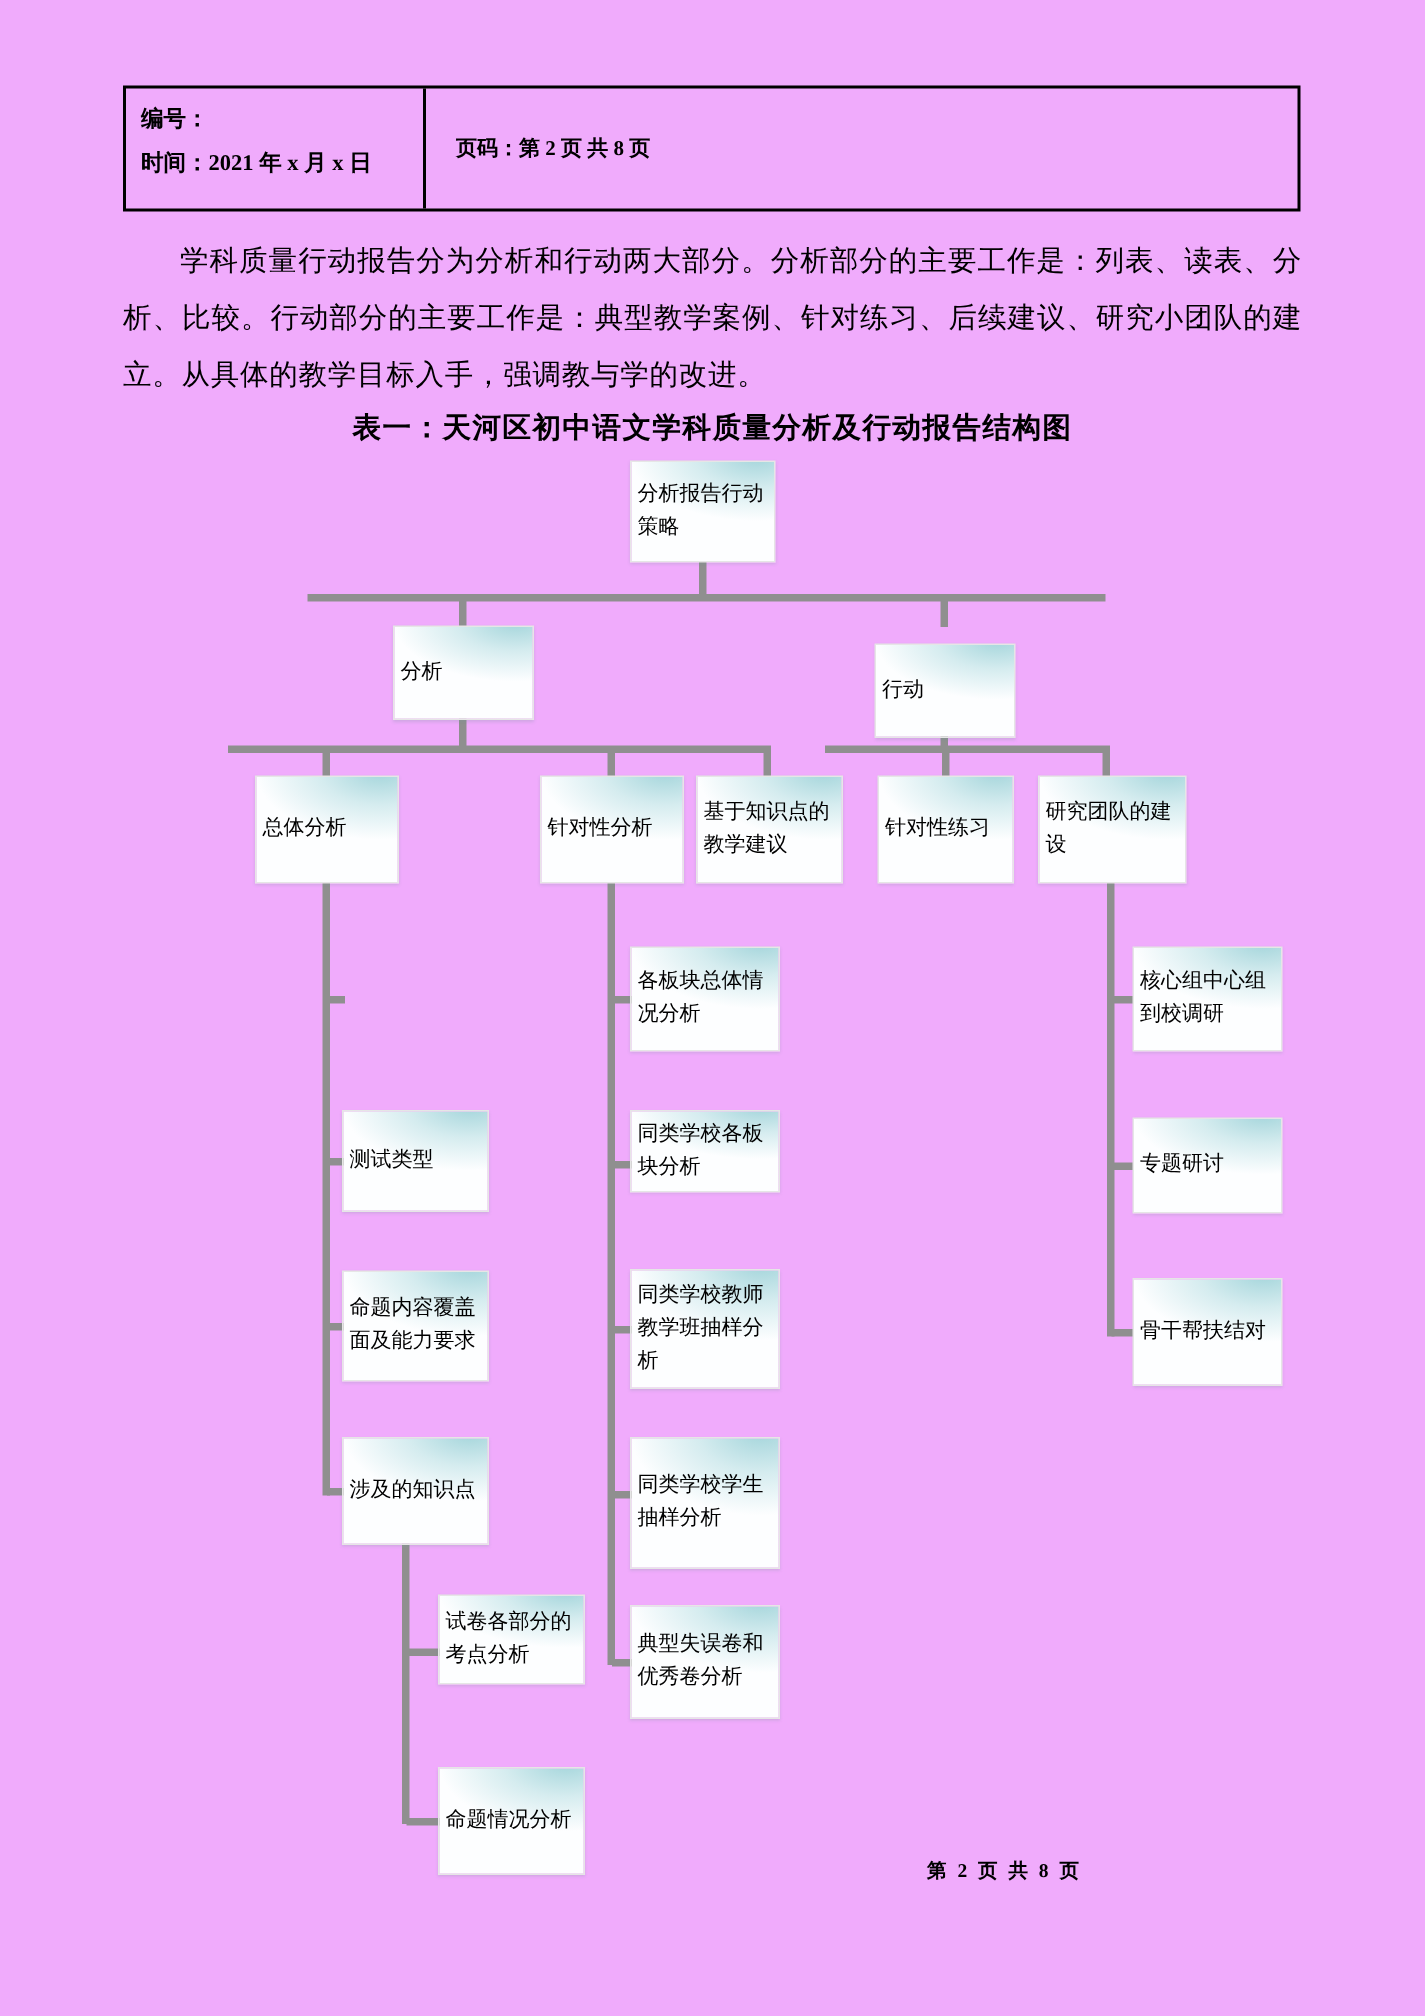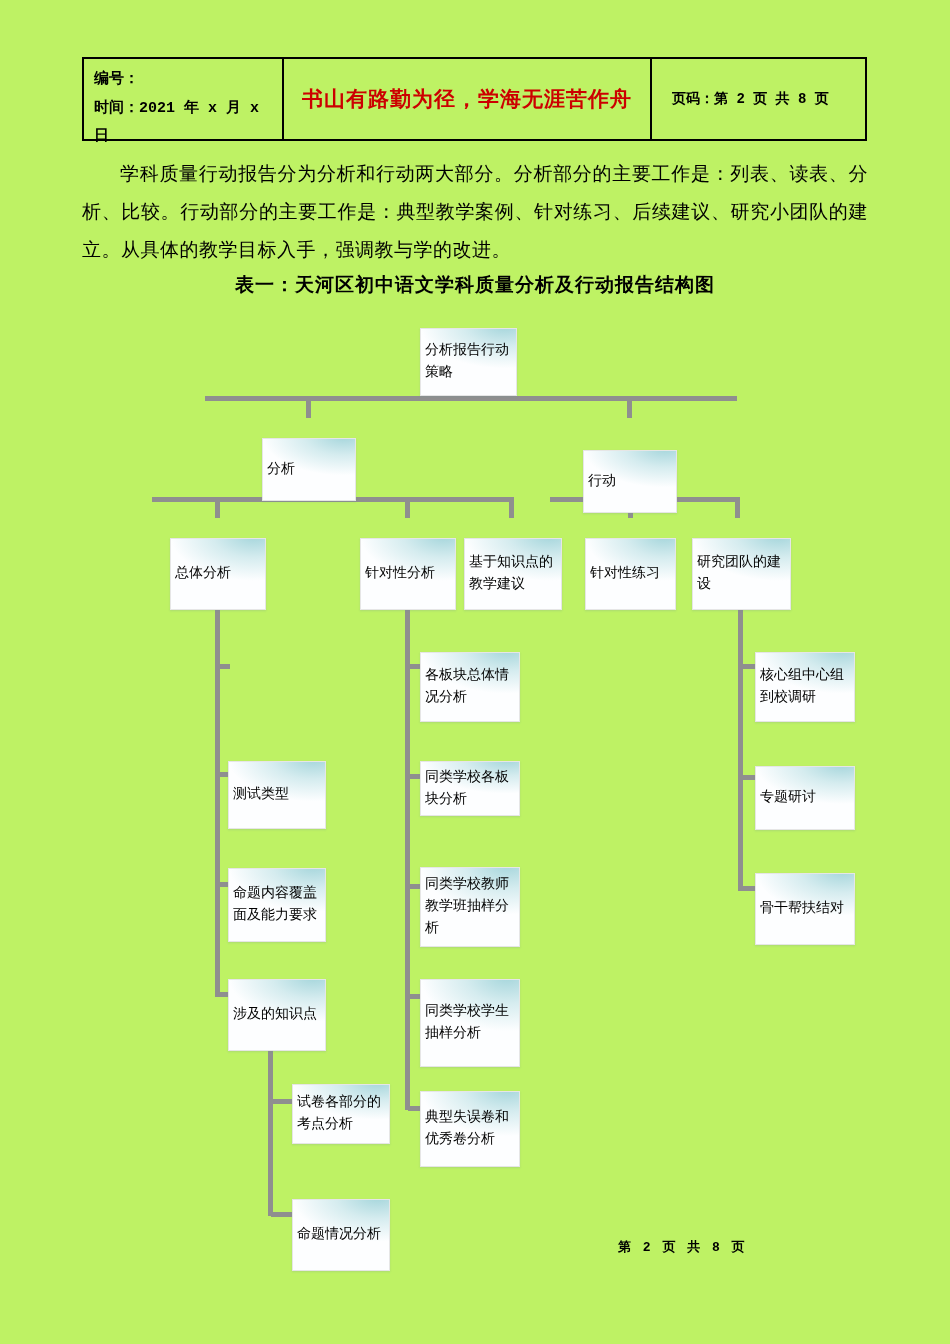--- a/index.html
+++ b/index.html
@@ -2,21 +2,21 @@
 <html><head>
 <meta charset="utf-8">
 <style>
   * { margin:0; padding:0; box-sizing:border-box; }
   html,body { background:#ffffff; }
   body {
     width:950px; height:1344px; position:relative;
     font-family:"Liberation Serif","DejaVu Serif",serif;
     color:#000;
   }
-  .page { position:relative; width:950px; height:1344px; background:#bef264; overflow:hidden;font-family:Liberation Mono, monospace; }
+  .page { position:relative; width:950px; height:1344px; background:#f0abfc; overflow:hidden; }
 
   
   .header-table {
     position:absolute; left:82px; top:57px; width:785px; height:84px;
     border:2px solid #000; display:flex;
   }
   .header-cell { border-right:2px solid #000; }
   .header-cell:last-child { border-right:none;padding-left:20px; }
   .hc-left { width:200px; padding:7px 10px; font-size:15px; font-weight:bold; line-height:1.9; }
   .hc-mid { flex:1; display:flex; align-items:center; justify-content:center; }
@@ -35,42 +35,39 @@
   }
 
   
   .node {
     position:absolute;
     background:radial-gradient(ellipse 130% 95% at 88% -5%, #a4d5db 0%, #d5ecef 33%, #fdfeff 68%);
     border:1px solid #e6e6e6;
     box-shadow:0 1px 2px rgba(110,150,155,0.25);
     display:flex; align-items:center;
     font-size:14px; line-height:1.55; text-align:left;
-    padding:2px 4px; color:#000;margin-top:21px;
+    padding:2px 4px; color:#000;
   }
   
   .line { position:absolute; background:#8f8f8f; }
 
   .footer {
     position:absolute; left:618px; top:1238px;
     font-size:13px; letter-spacing:2px; font-weight:bold;
   }
 </style>
 </head>
 <body>
 
 <div class="page">
 
   <div class="header-table">
     <div class="header-cell hc-left">
       <div>编号：</div>
       <div>时间：2021 年 x 月 x 日</div>
-    </div>
-    <div class="header-cell hc-mid">
-      <span class="motto">书山有路勤为径，学海无涯苦作舟</span>
     </div>
     <div class="header-cell hc-right">
       <span>页码：第 2 页  共 8 页</span>
     </div>
   </div>
 
   <p class="body-par">学科质量行动报告分为分析和行动两大部分。分析部分的主要工作是：列表、读表、分析、比较。行动部分的主要工作是：典型教学案例、针对练习、后续建议、研究小团队的建立。从具体的教学目标入手，强调教与学的改进。</p>
   <div class="chart-title">表一：天河区初中语文学科质量分析及行动报告结构图</div>
 
   <div class="line" style="left:466px;top:374px;width:5px;height:24px"></div>

